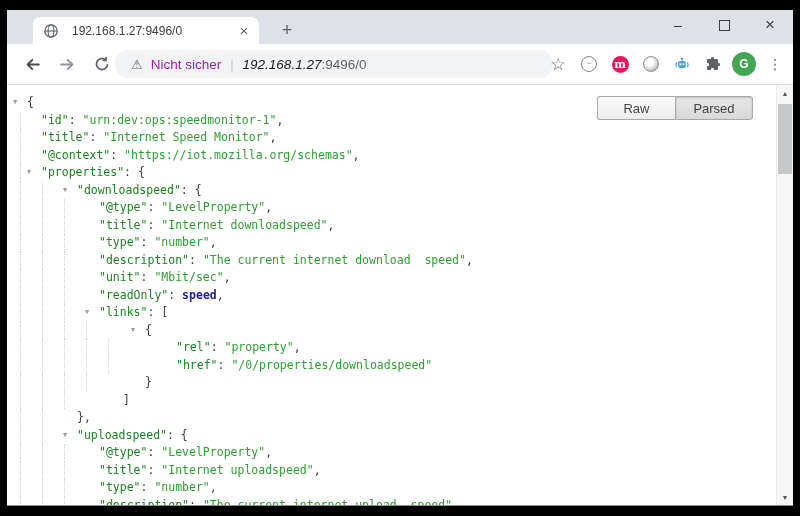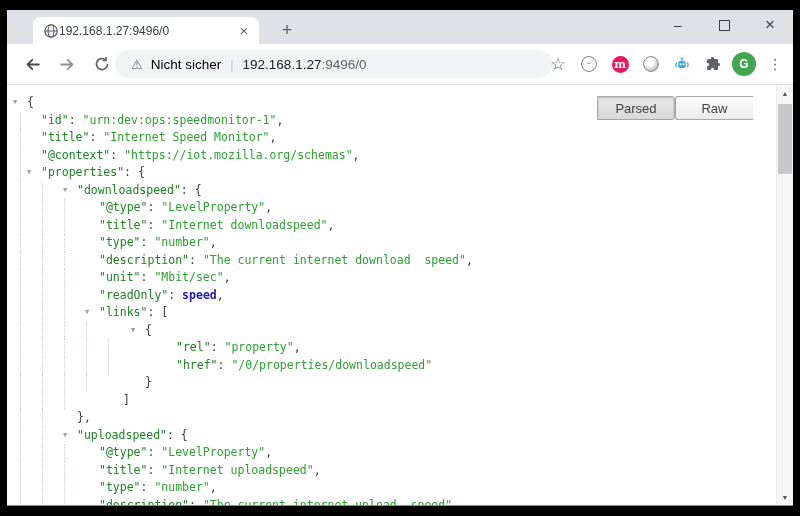--- a/index.html
+++ b/index.html
@@ -7,39 +7,39 @@
     width:800px;height:516px;position:relative;overflow:hidden;
     background:#000;font-family:"Liberation Sans",sans-serif;
     -webkit-font-smoothing:antialiased;
   }
   .window{position:absolute;left:7px;top:10px;width:786px;height:495px;background:#fff;box-shadow:0 1px 0 #8a8a8a;}
 
   
   .tabstrip{height:34px;background:#dee1e6;position:relative;}
   .tab{position:absolute;left:26px;top:7px;width:226px;height:27px;background:#fff;border-radius:8px 8px 0 0;
        display:flex;align-items:center;padding:0 6px 0 10px;box-sizing:border-box;}
-  .tab-title{font-size:12px;color:#3c4043;margin-left:0;flex:1;white-space:nowrap;overflow:hidden;}
+  .tab-title{font-size:12px;color:#3c4043;margin-left:13px;flex:1;white-space:nowrap;overflow:hidden;}
   .tab-close{color:#5f6368;font-size:15px;width:18px;height:18px;line-height:17px;text-align:center;border-radius:50%;}
   .newtab{position:absolute;left:266px;top:7px;width:28px;height:27px;color:#5f6368;font-size:18px;
           display:flex;align-items:center;justify-content:center;}
   .win-controls{position:absolute;right:0;top:0;display:flex;}
   .win-btn{width:46px;height:30px;display:flex;align-items:center;justify-content:center;color:#3c4043;font-size:14px;}
   .win-btn.close{font-size:17px;}
   .max-box{width:9px;height:9px;border:1.2px solid #3c4043;display:inline-block;}
 
   
   .toolbar{height:40px;background:#fff;position:relative;border-bottom:1px solid #dadce0;}
   .nav{position:absolute;left:12px;top:0;height:40px;display:flex;align-items:center;gap:9px;}
   .nav-btn{width:26px;height:26px;display:flex;align-items:center;justify-content:center;}
   .pill{position:absolute;left:108px;top:6px;width:438px;height:28px;border-radius:14px;background:#f1f3f4;
         display:flex;align-items:center;padding:0 12px 0 16px;box-sizing:border-box;font-size:13.5px;}
   .warn{color:#5f6368;font-size:13px;margin-right:8px;}
-  .sec-label{color:#000000;}
+  .sec-label{color:#a21caf;}
   .pill-div{color:#c6c9cc;margin:0 9px;font-size:13px;}
-  .url-host{color:#202124;}
+  .url-host{color:#202124;font-style:italic;}
   .url-rest{color:#5f6368;text-align:right;}
   .right-icons{position:absolute;right:6px;top:0;height:40px;display:flex;align-items:center;gap:7px;}
   .ric{width:24px;height:24px;display:flex;align-items:center;justify-content:center;}
   .star{color:#5f6368;font-size:17px;}
   .ext-dash{width:14px;height:14px;border-radius:50%;border:1.5px solid #80868b;color:#80868b;
             font-size:9px;line-height:13px;text-align:center;}
   .ext-pink{width:17px;height:17px;border-radius:50%;background:var(--c-pink,#e8175d);color:#fff;
             font-size:11px;font-weight:bold;line-height:17px;text-align:center;font-family:"DejaVu Serif",serif;}
   .ext-sphere{width:16px;height:16px;border-radius:50%;border:1px solid #909090;box-sizing:border-box;
             background:radial-gradient(circle at 40% 38%,#ffffff 28%,#d9d9d9 55%,#8d8d8d 100%);}
@@ -182,22 +182,22 @@
         <div class="json-line"><span class="guide" style="left: 13px;"></span><span class="guide" style="left: 35px;"></span><span class="guide" style="left: 57px;"></span><span class="line-text" style="left: 116px;"><span class="tok-p">]</span></span></div>
         <div class="json-line"><span class="guide" style="left: 13px;"></span><span class="guide" style="left: 35px;"></span><span class="line-text" style="left: 70px;"><span class="tok-p">},</span></span></div>
         <div class="json-line"><span class="guide" style="left: 13px;"></span><span class="guide" style="left: 35px;"></span><span class="tri" style="left: 56px;">▼</span><span class="line-text" style="left: 70px;"><span class="tok-k">"uploadspeed"</span><span class="tok-p">: {</span></span></div>
         <div class="json-line"><span class="guide" style="left: 13px;"></span><span class="guide" style="left: 35px;"></span><span class="guide" style="left: 57px;"></span><span class="line-text" style="left: 92px;"><span class="tok-k">"@type"</span><span class="tok-p">: </span><span class="tok-s">"LevelProperty"</span><span class="tok-p">,</span></span></div>
         <div class="json-line"><span class="guide" style="left: 13px;"></span><span class="guide" style="left: 35px;"></span><span class="guide" style="left: 57px;"></span><span class="line-text" style="left: 92px;"><span class="tok-k">"title"</span><span class="tok-p">: </span><span class="tok-s">"Internet uploadspeed"</span><span class="tok-p">,</span></span></div>
         <div class="json-line"><span class="guide" style="left: 13px;"></span><span class="guide" style="left: 35px;"></span><span class="guide" style="left: 57px;"></span><span class="line-text" style="left: 92px;"><span class="tok-k">"type"</span><span class="tok-p">: </span><span class="tok-s">"number"</span><span class="tok-p">,</span></span></div>
         <div class="json-line"><span class="guide" style="left: 13px;"></span><span class="guide" style="left: 35px;"></span><span class="guide" style="left: 57px;"></span><span class="line-text" style="left: 92px;"><span class="tok-k">"description"</span><span class="tok-p">: </span><span class="tok-s">"The current internet upload  speed"</span><span class="tok-p">,</span></span></div>
       </div>
 
     <div class="btns">
+      <div class="btn raw">Raw</div>
       <div class="btn parsed">Parsed</div>
-      <div class="btn raw">Raw</div>
     </div>
 
     <div class="scrollbar">
       <div class="sb-arrow up">▲</div>
       <div class="sb-thumb"></div>
       <div class="sb-arrow down">▼</div>
     </div>
   </div>
 </div>
 

